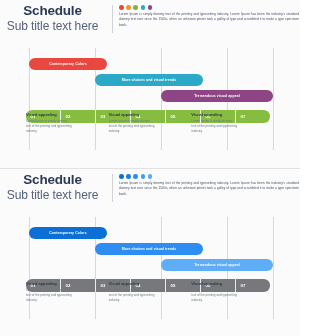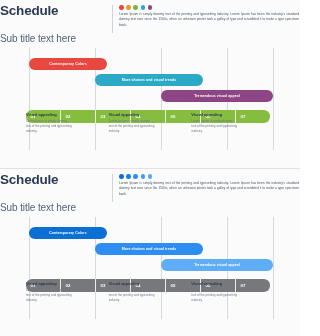--- a/index.html
+++ b/index.html
@@ -21,35 +21,35 @@
 
   
   .header{
     position:absolute; left:0; top:4px;
     width:300px; height:32px;
     display:flex; align-items:flex-start;
   }
   .title-col{
     width:112px;
     padding-right:7px;
-    text-align:left;
+    text-align:center;
     box-sizing:border-box;
   }
   .title{
     font-size:13.5px;
     font-weight:bold;
     color:#2b3a55;
     letter-spacing:-0.2px;
     line-height:1.05;
     white-space:nowrap;
   }
   .subtitle{
-    font-size:10px;
+    font-size:12px;
     color:#55627a;
-    margin-top:15px;
+    margin-top:1px;
     white-space:nowrap;
     letter-spacing:-0.1px;
   }
   .vdiv{
     width:1px;
     height:28px;
     background:#cfd4dc;
     margin-top:1px;
   }
   .desc-col{

